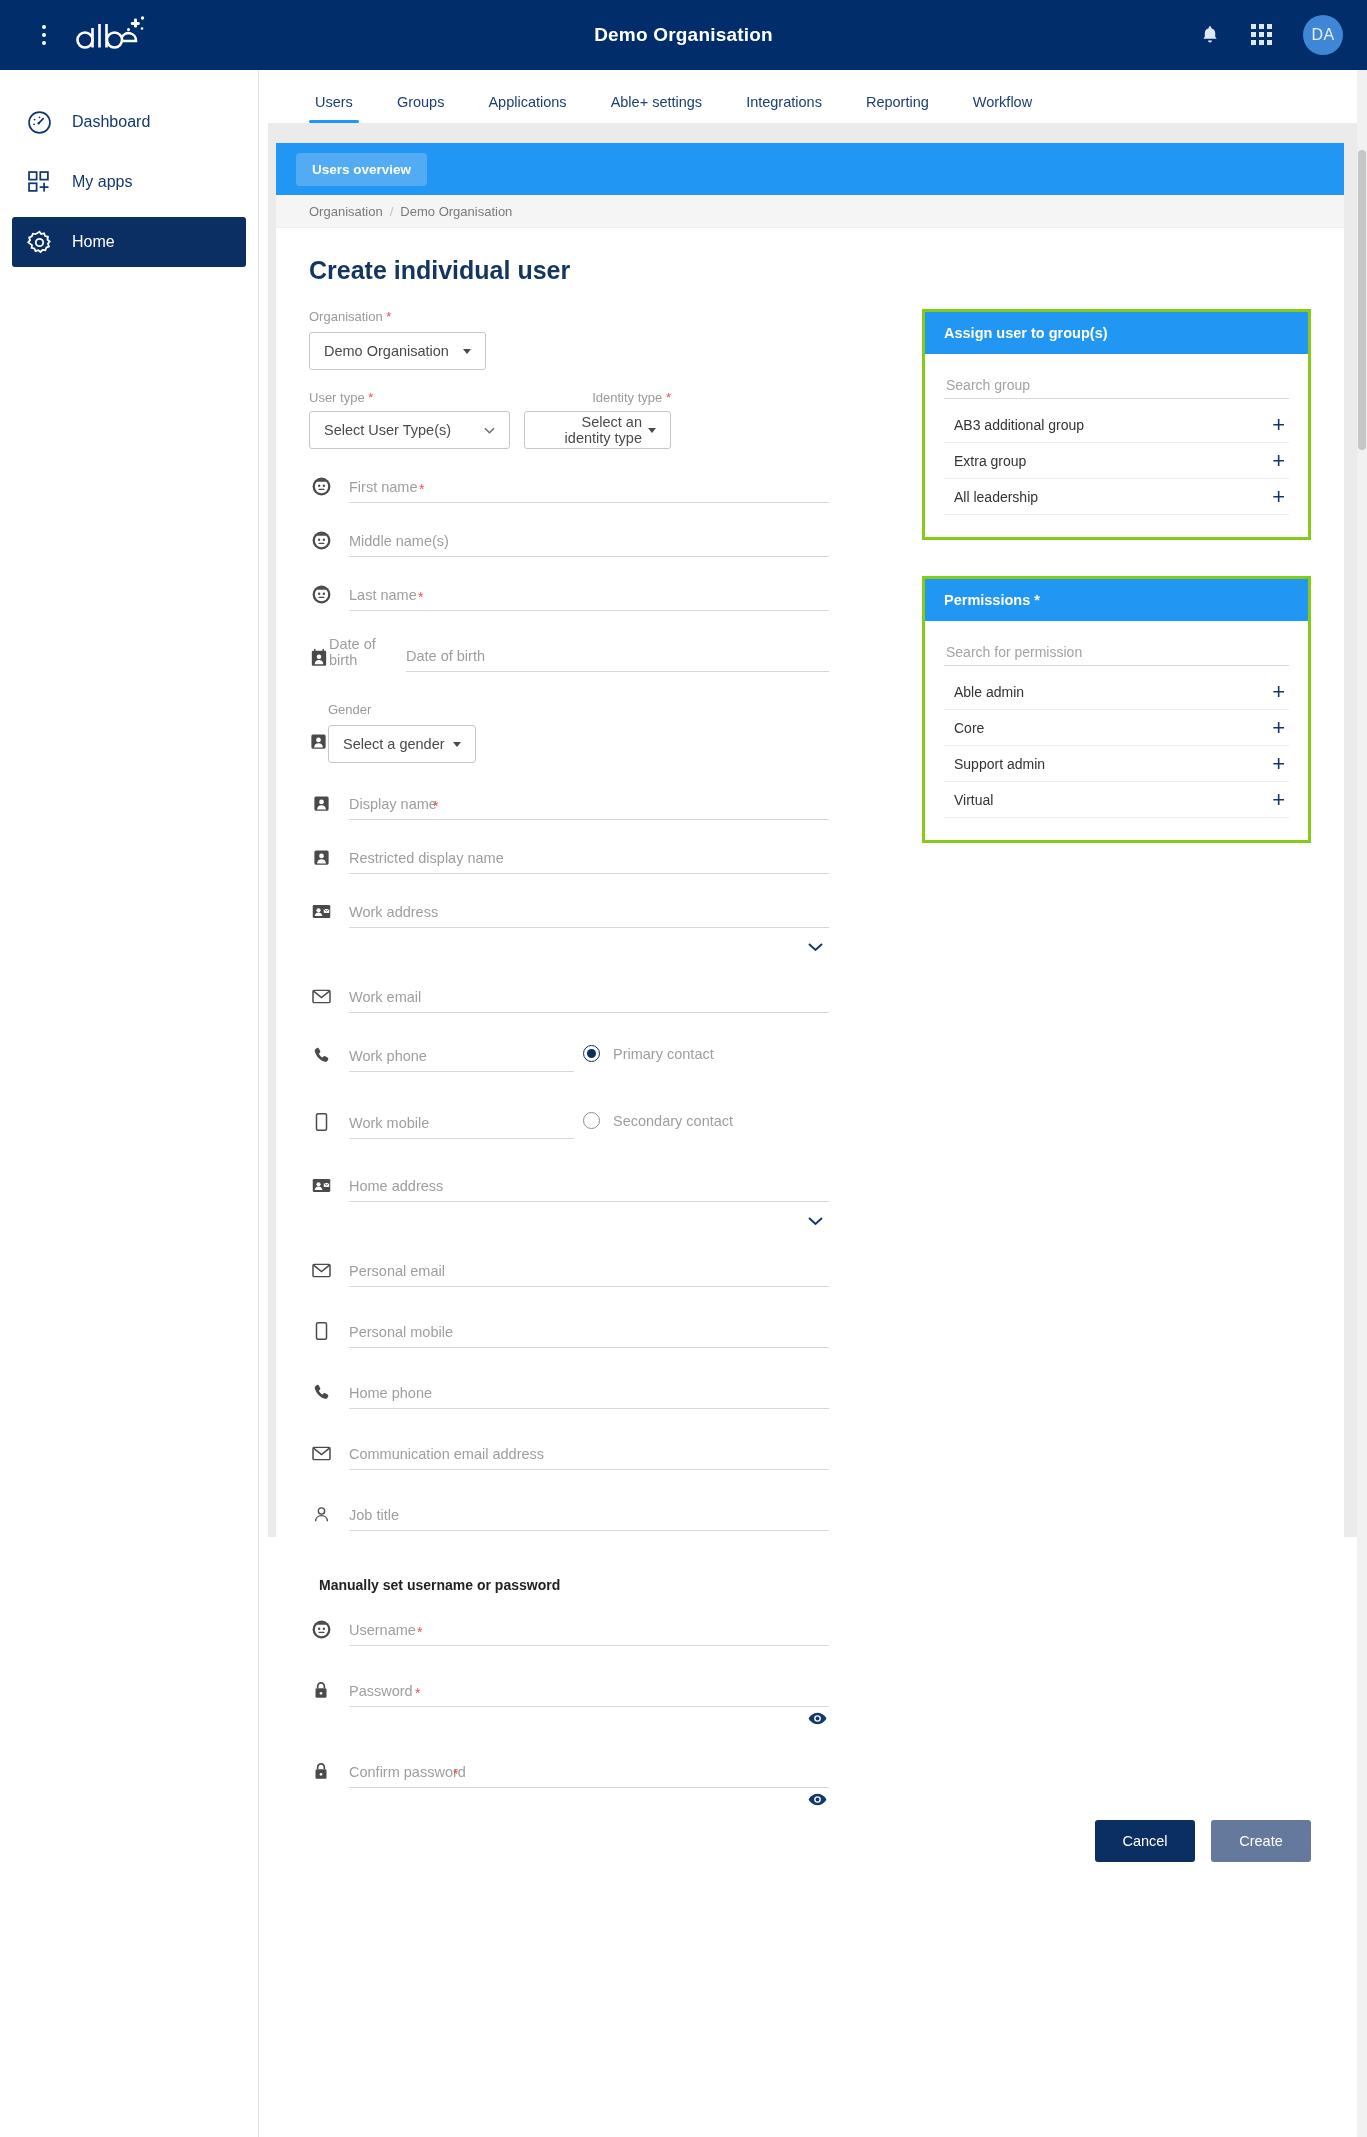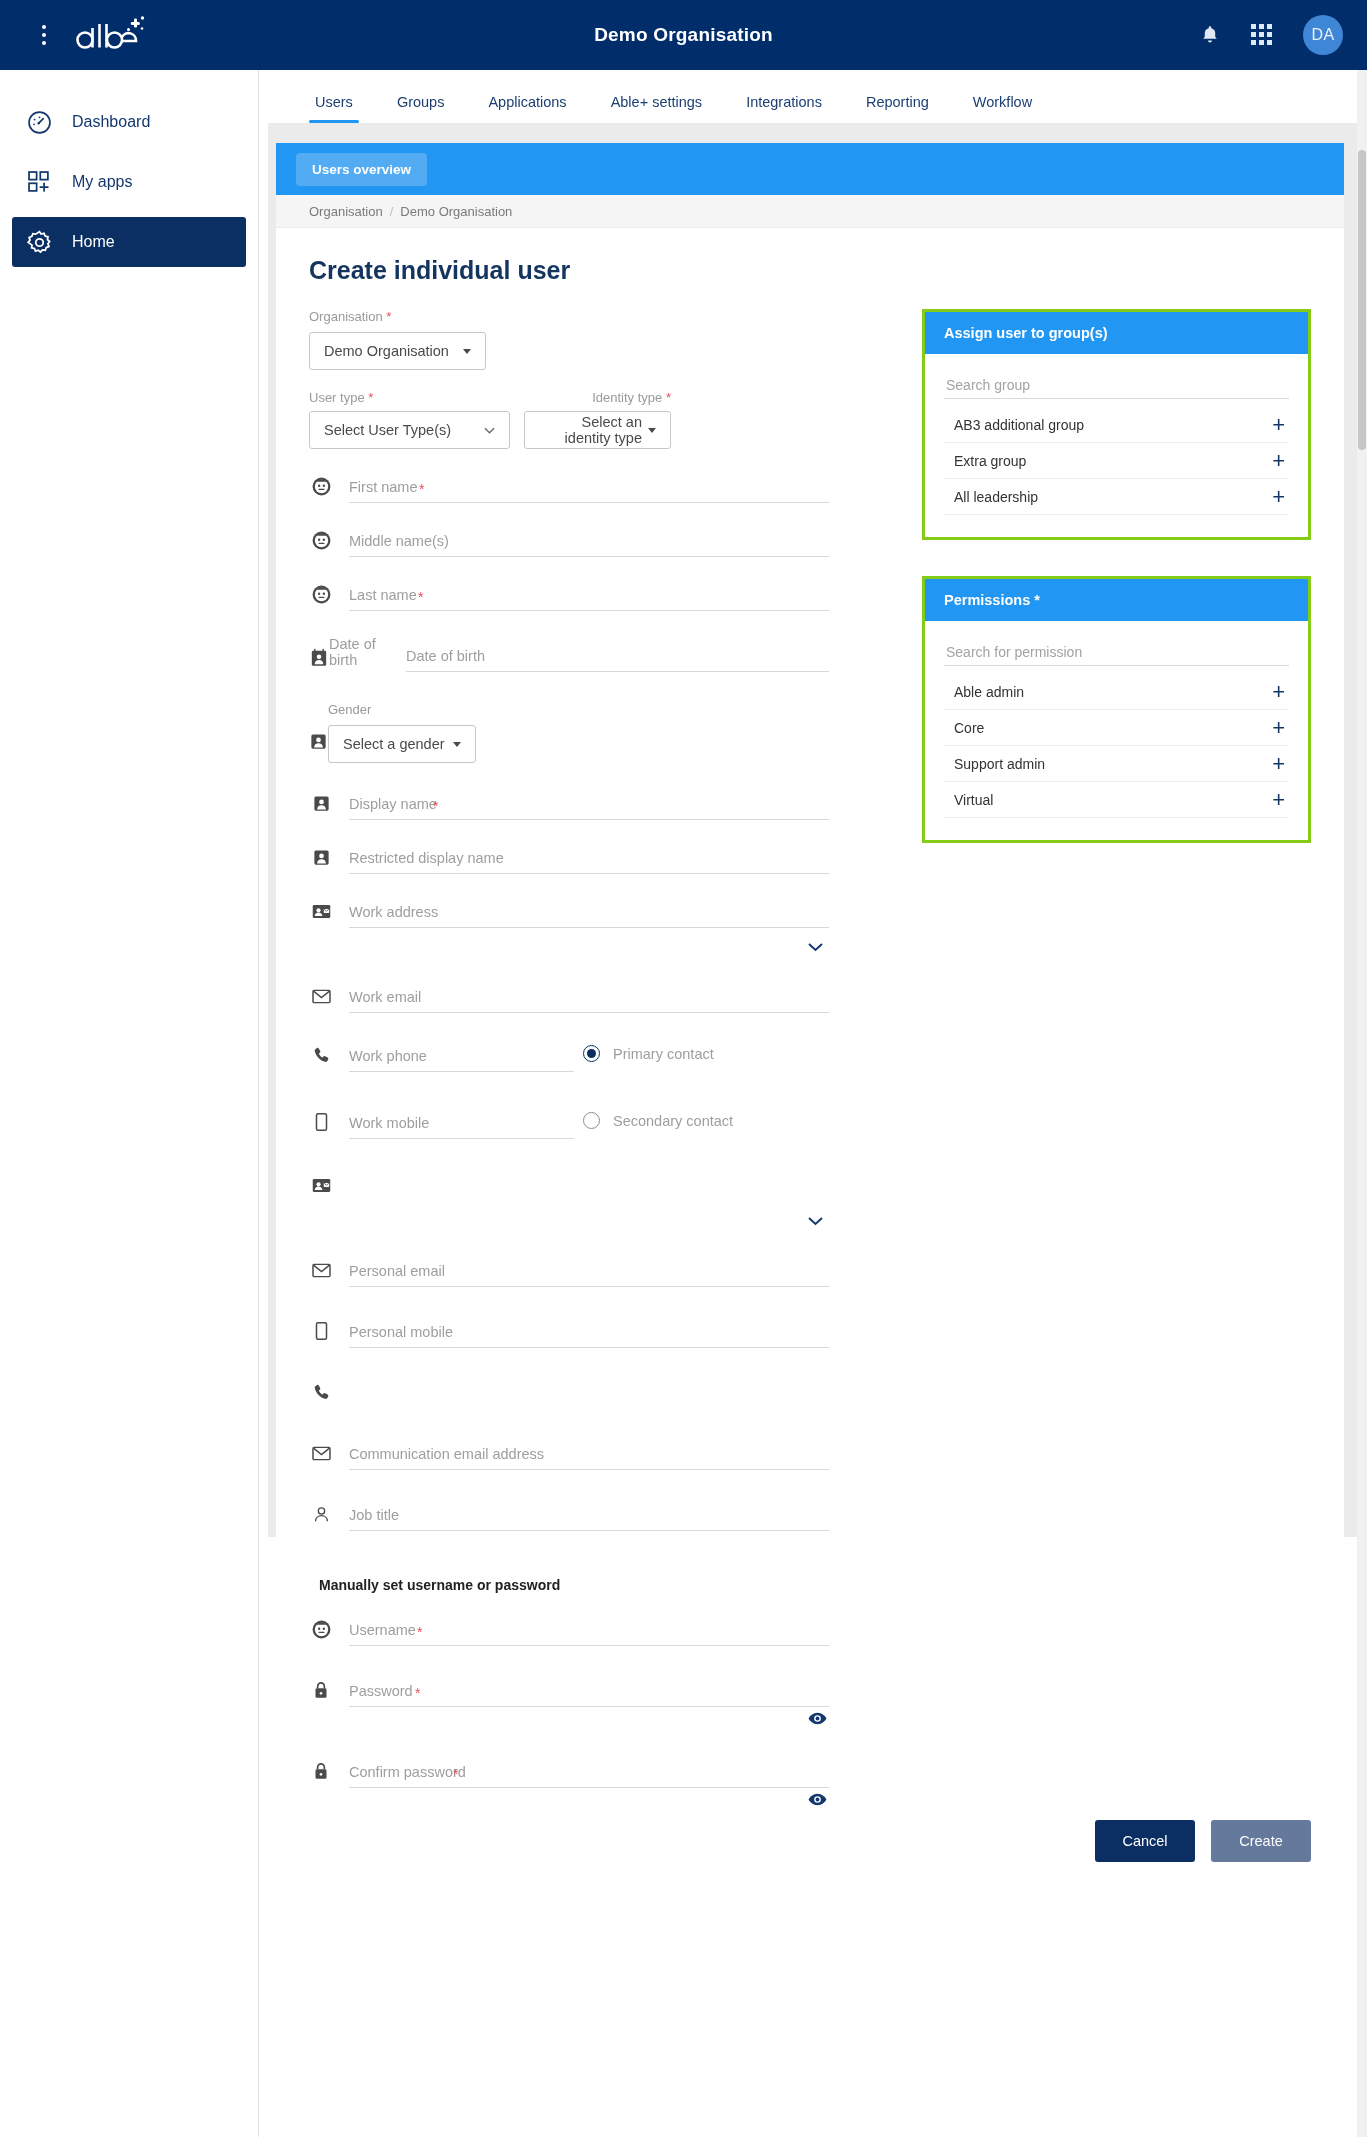--- a/index.html
+++ b/index.html
@@ -531,20 +531,21 @@
             <div class="ufield" style="margin-top:34px">
               <span class="ic">
                 <svg width="21" height="21" viewBox="0 0 24 24">
                     <rect x="2" y="4.5" width="20" height="15" rx="1.6" fill="#4a4a4a"></rect>
                     <circle cx="8.6" cy="10.6" r="2.4" fill="#fff"></circle>
                     <path d="M4.2 17.2c0-2.6 2-4.2 4.4-4.2s4.4 1.6 4.4 4.2z" fill="#fff"></path>
                     <rect x="14.6" y="9" width="6.2" height="4.6" rx=".8" fill="#fff"></rect>
                     <path d="M14.9 9.4l2.8 2.2 2.8-2.2" stroke="#4a4a4a" stroke-width=".9" fill="none"></path>
                   </svg>
               </span>
+              <input class="uinput" placeholder="Home address" style="">
               <span class="addr-chev">
                 <svg width="15" height="9" viewBox="0 0 15 9" fill="none" stroke="#12386e" stroke-width="2">
                     <path d="M1 1l6.5 6L14 1"></path>
                   </svg>
               </span>
             </div>
 
             
             <div class="ufield" style="margin-top:56px">
               <span class="ic">
@@ -566,20 +567,21 @@
               <input class="uinput" placeholder="Personal mobile" style="">
             </div>
 
             
             <div class="ufield" style="margin-top:32px">
               <span class="ic">
                 <svg width="19" height="19" viewBox="0 0 24 24" fill="#4a4a4a">
                     <path d="M6.2 2.6c.9-.5 1.9-.2 2.4.7l1.7 3c.5.9.2 2-.7 2.5l-1 .6c.9 2.3 2.7 4.2 5 5.2l.6-1c.5-.9 1.6-1.2 2.5-.7l3 1.7c.9.5 1.2 1.6.7 2.5l-1 1.7c-.6 1-1.7 1.5-2.8 1.2C10.4 18.4 5 13 3.5 6.6c-.3-1.1.2-2.3 1.2-2.9z"></path>
                   </svg>
               </span>
+              <input class="uinput" placeholder="Home phone" style="">
             </div>
 
             
             <div class="ufield" style="margin-top:32px">
               <span class="ic">
                 <svg width="21" height="21" viewBox="0 0 24 24" fill="none" stroke="#4a4a4a" stroke-width="1.7">
                     <rect x="2.3" y="5" width="19.4" height="14" rx="1.2"></rect>
                     <path d="M2.9 5.8 12 13.2l9.1-7.4"></path>
                   </svg>
               </span>

